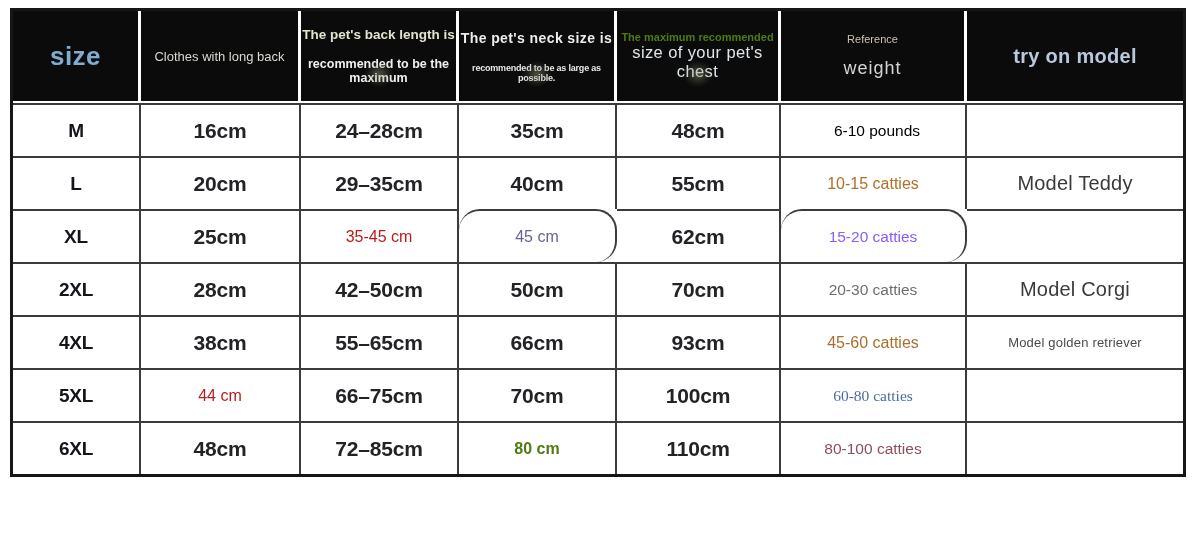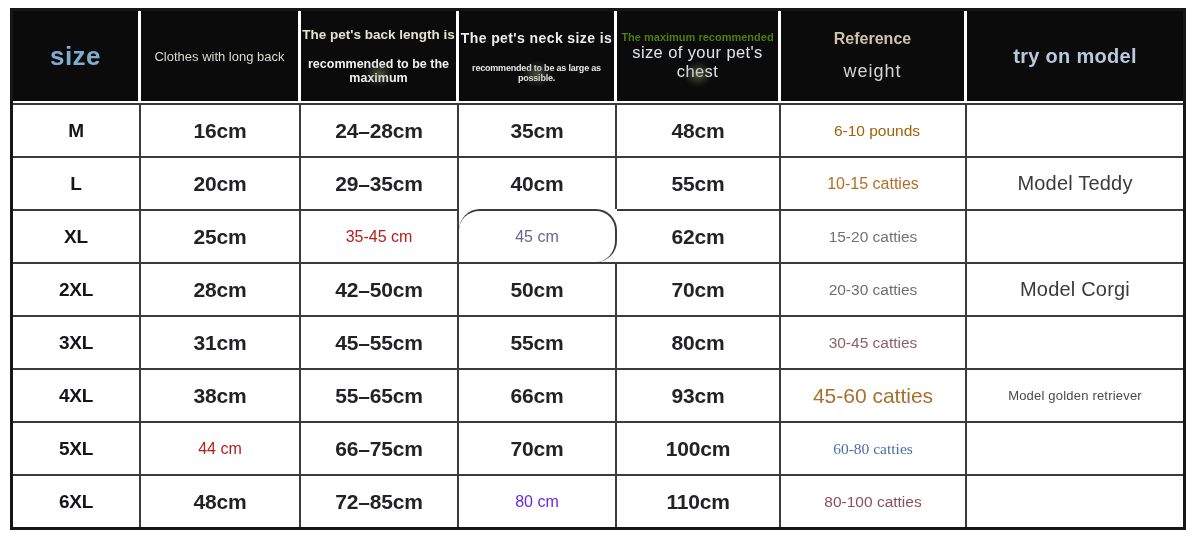--- a/index.html
+++ b/index.html
@@ -43,21 +43,21 @@
     height: 100%;
   }
   .h-size        { color: #7fadd0; font-size: 26px; font-weight: 600; letter-spacing: .5px; }
   .h-longback    { color: #d9d9d2; font-size: 13px; font-weight: 500; }
   .h-back1       { color: #e3e2cf; font-size: 13.5px; margin-bottom: 15px; }
   .h-back2       { color: #f0f0ee; font-size: 12.5px; }
   .h-neck1       { color: #ececec; font-size: 14px; margin-bottom: 17px; letter-spacing: .4px; }
   .h-neck2       { color: #e8e8e8; font-size: 9px; letter-spacing: -0.2px; }
   .h-chest1      { color: #4d7c0f; font-size: 11px; }
   .h-chest2      { color: #dfe5ea; font-size: 16.5px; font-weight: 500; letter-spacing: .4px; }
-  .h-ref         { color: #cec3ab; font-size: 16px; font-weight: 700; margin-bottom: 13px; }
+  .h-ref         { color: #cec3ab; font-size: 11px; font-weight: 400; margin-bottom: 13px; }
   .h-weight      { color: #d4d4d4; font-size: 18px; font-weight: 500; letter-spacing: 1px; }
   .h-model       { color: #b9c9dd; font-size: 20px; font-weight: 700; letter-spacing: .3px; }
 
   
   th.smudge::after {
     content: "";
     position: absolute;
     width: 30px; height: 26px;
     left: 50%; top: 56%;
     transform: translateX(-50%);
@@ -81,30 +81,30 @@
   }
   tbody td:last-child { border-right: none; margin-left: 44px; }
   tbody tr:first-child td { border-top-width: 2px; }
 
   td.size-cell { color: #14141c; font-size: 19px; font-weight: 700; }
 
   
   td.sm        { font-size: 16px; font-weight: 400; letter-spacing: 0; }
   td.sm-grey   { color: #b91c1c; }
   td.sm-purple { color: #6c6292; border-radius: 21px; }
-  td.sm-brown  { color: #6d28d9; }
+  td.sm-brown  { color: #4d7c0f; font-weight: bold; }
 
   
   td.wt { font-size: 15.5px; font-weight: 500; letter-spacing: 0; }
-  td.w0 { color: #a16207; padding-left: 8px; }
+  td.w0 { color: #000000; padding-left: 8px; }
   td.w1 { color: #b06f28; font-size: 16px; }
-  td.w2 { color: #737373; }
+  td.w2 { color: #8b5cf6; border-radius: 21px; }
   td.w3 { color: #6e6e6e; }
   td.w4 { color: #8d5f6a; }
-  td.w5 { color: #a8702c; font-size: 21px; }
+  td.w5 { color: #a8702c; font-size: 16px; }
   td.w6 { color: #4a6da3; font-family: Liberation Serif, serif; }
   td.w7 { color: #8c4f5c; }
 
   
   td.model    { color: #3a3a3c; font-size: 20px; font-weight: 400; letter-spacing: .2px; }
   td.model-sm { font-size: 13px; color: #4a4a4a; }
 </style>
 </head>
 <body>
 
@@ -193,29 +193,20 @@
       <tr>
         <td class="size-cell">2XL</td>
         <td>28cm</td>
         <td>42–50cm</td>
         <td>50cm</td>
         <td>70cm</td>
         <td class="wt w3">20-30 catties</td>
         <td class="model">Model Corgi</td>
       </tr>
       <tr>
-        <td class="size-cell">3XL</td>
-        <td>31cm</td>
-        <td>45–55cm</td>
-        <td>55cm</td>
-        <td>80cm</td>
-        <td class="wt w4">30-45 catties</td>
-        <td class="model"></td>
-      </tr>
-      <tr>
         <td class="size-cell">4XL</td>
         <td>38cm</td>
         <td>55–65cm</td>
         <td>66cm</td>
         <td>93cm</td>
         <td class="wt w5">45-60 catties</td>
         <td class="model model-sm">Model golden retriever</td>
       </tr>
       <tr>
         <td class="size-cell">5XL</td>

